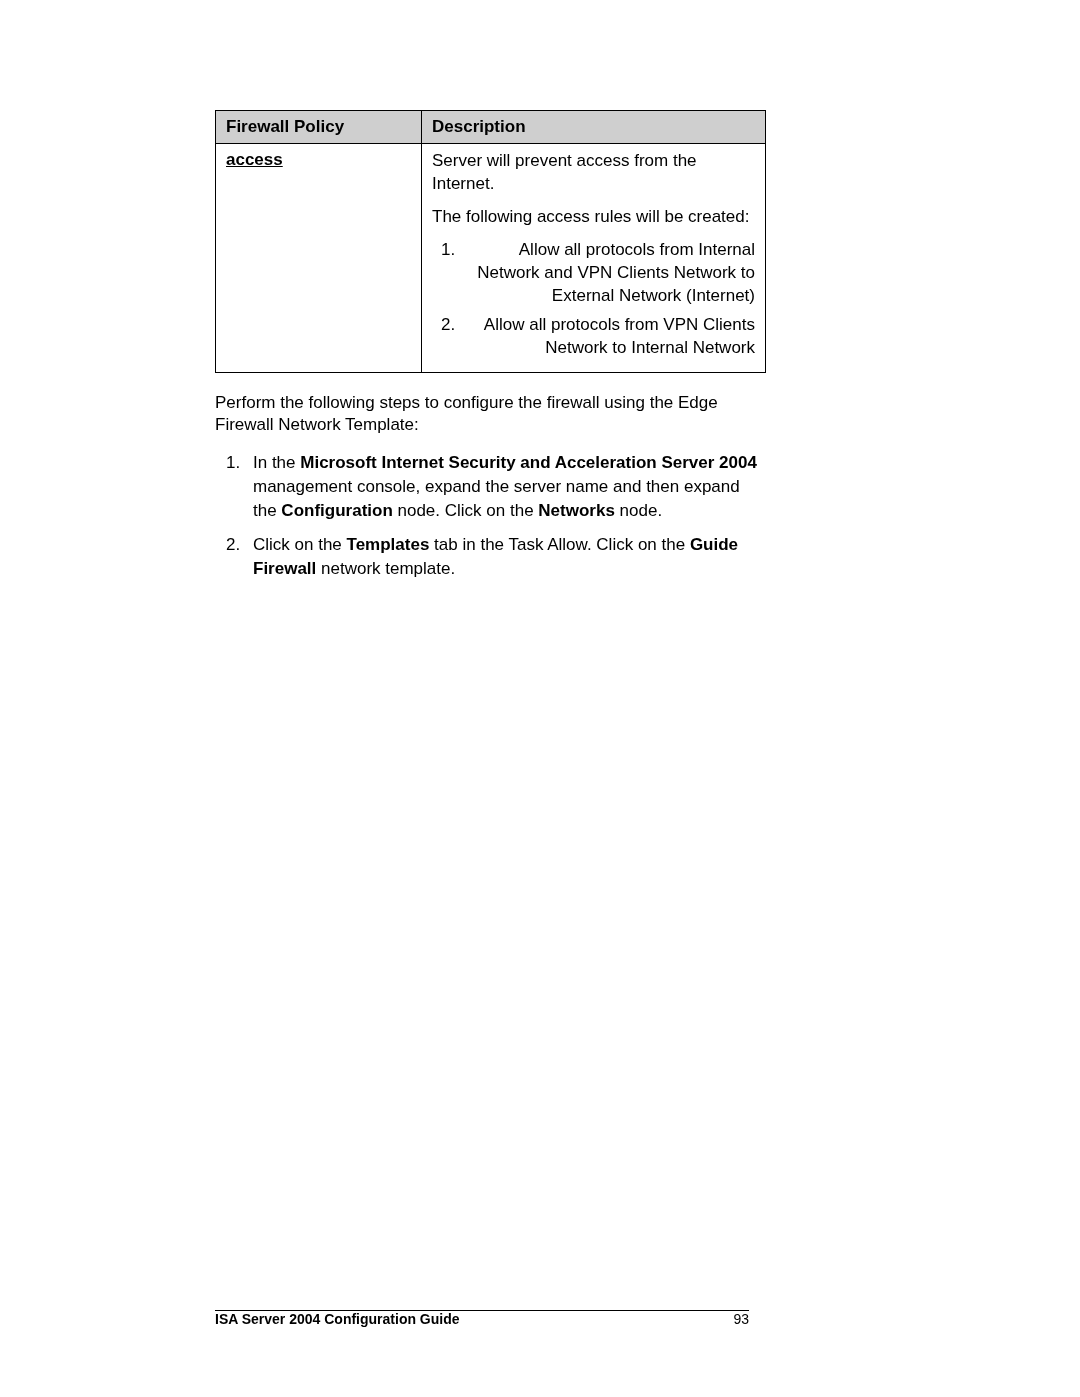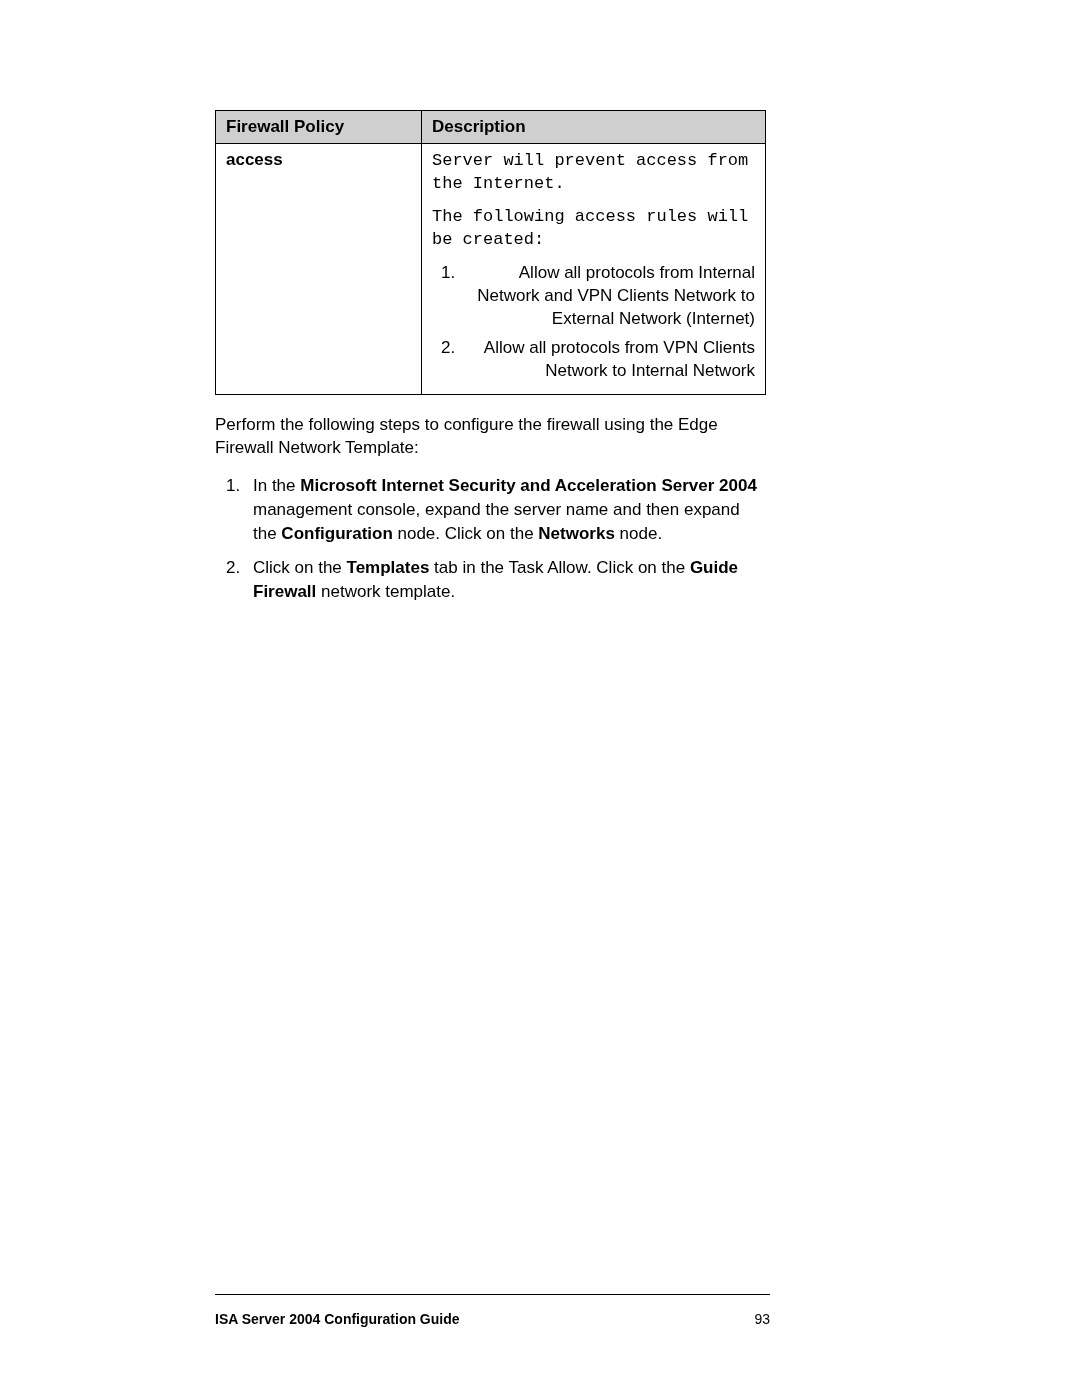--- a/index.html
+++ b/index.html
@@ -27,25 +27,25 @@
     padding: 6px 10px;
     text-align: left;
   }
   table.firewall th {
     background: #cfcfcf;
     font-weight: bold;
   }
   table.firewall td.left {
     width: 185px;
     font-weight: bold;
+    text-decoration: underline;
   }
   .desc-para {
     margin: 0 0 10px 0;
     line-height: 1.35;
-    font-family: Liberation Mono, monospace;
   }
   .desc-ol {
     margin: 0;
     padding-left: 28px;
   }
   .desc-ol li {
     margin-bottom: 6px;
     line-height: 1.35;
     text-align: right;
   }
@@ -62,24 +62,24 @@
     padding-left: 30px;
   }
   .steps li {
     margin-bottom: 10px;
     padding-left: 8px;
     line-height: 1.4;
   }
   .footer {
     position: absolute;
     left: 215px;
-    right: 166px;
+    right: 187px;
     bottom: 70px;
     border-top: 1.5px solid #000;
-    padding-top: 16px;
+    padding-top: 0;
     font-size: 14px;
   }
   .footer-row {
     display: flex;
     justify-content: space-between;
   }
   .footer-title {
     font-weight: bold;
   }
 </style>

